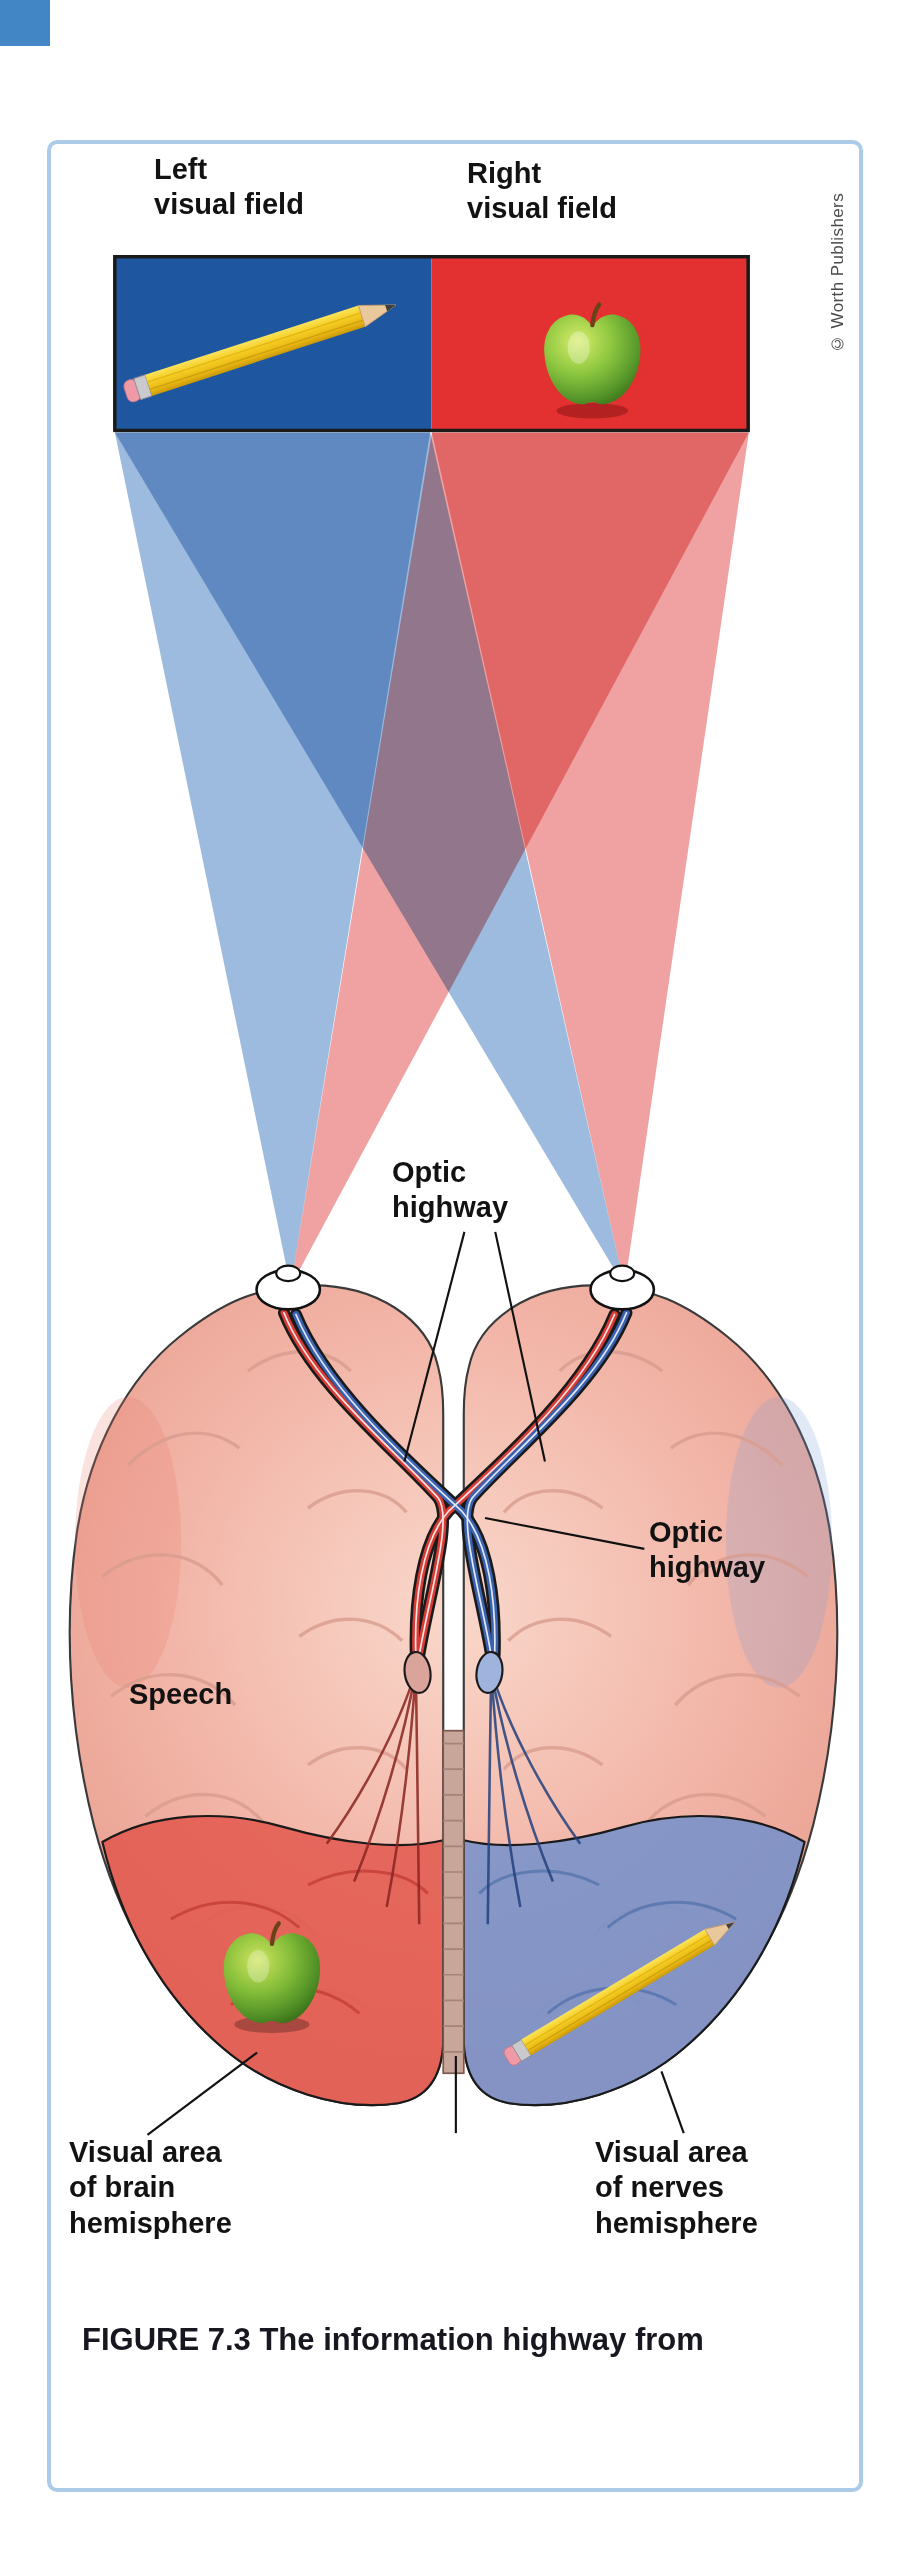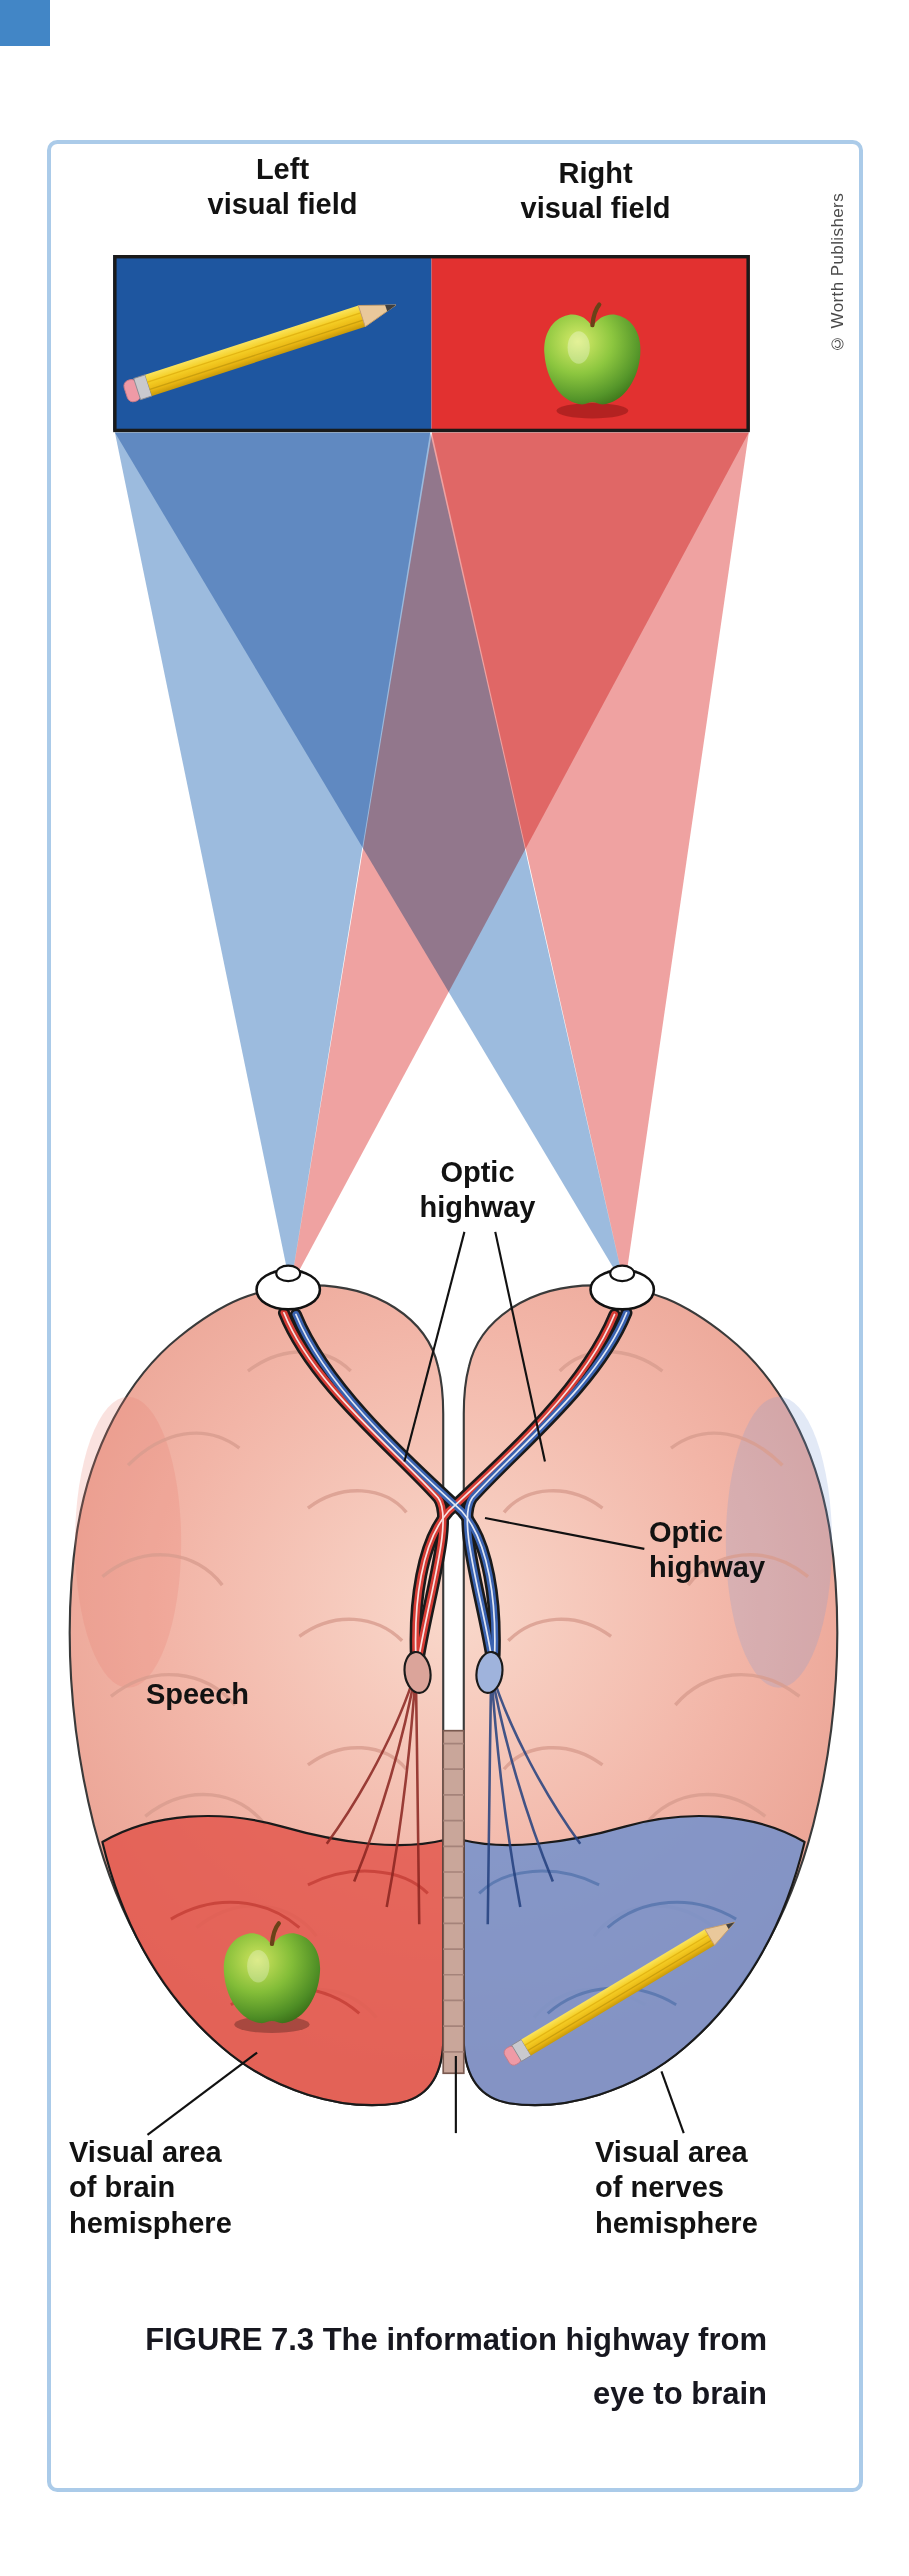--- a/index.html
+++ b/index.html
@@ -11,28 +11,28 @@
     position:absolute; left:0; top:0; width:50px; height:46px; background:#4286c6;
   }
   .figure-card {
     position:absolute; left:47px; top:140px; width:816px; height:2352px;
     border:4.3px solid #abcbe9; border-radius:10.3px; background:#ffffff;
     box-sizing:border-box;
   }
   .abs { position:absolute; }
   .lbl {
     position:absolute; font-weight:700; color:#121212;
-    font-size:29px; line-height:1.22; text-align:center;
+    font-size:29px; line-height:1.22; 
   }
   .lbl .line { display:block; }
   .lbl.left-align { text-align:left; }
   .caption {
     position:absolute; left:82px; top:2313px; width:685px;
     font-weight:700; font-size:31px; line-height:1.75; color:#17171f;
-    text-align:right;
+    text-align:left;
   }
   .caption .line { display:block; }
   .credit {
     position:absolute; left:828px; top:147px; height:206px;
     writing-mode:vertical-rl; transform:rotate(180deg);
     font-size:17px; color:#4a4a4a; letter-spacing:0.4px;
   }
   svg { display:block; }
   .noevents { pointer-events:none; }
 </style>
@@ -244,21 +244,20 @@
     <span class="line">hemisphere</span>
   </div>
   <div class="lbl left-align" style="left:595px; top:2135px; width:223px;">
     <span class="line">Visual area</span>
     <span class="line">of nerves</span>
     <span class="line">hemisphere</span>
   </div>
 
   <div class="caption">
     <span class="line">FIGURE 7.3 The information highway from</span>
-    <span class="line">eye to brain</span>
   </div>
 
   <div class="credit">© Worth Publishers</div>
 
   <svg class="abs noevents" style="left:0; top:0;" width="910" height="2576" viewBox="0 0 1062 3007">
     <g stroke="#111111" stroke-width="2.5">
       <line x1="542" y1="1438" x2="472" y2="1706"></line>
       <line x1="578" y1="1438" x2="636" y2="1706"></line>
       <line x1="752" y1="1808" x2="566" y2="1772"></line>
       <line x1="172" y1="2492" x2="300" y2="2396"></line>

